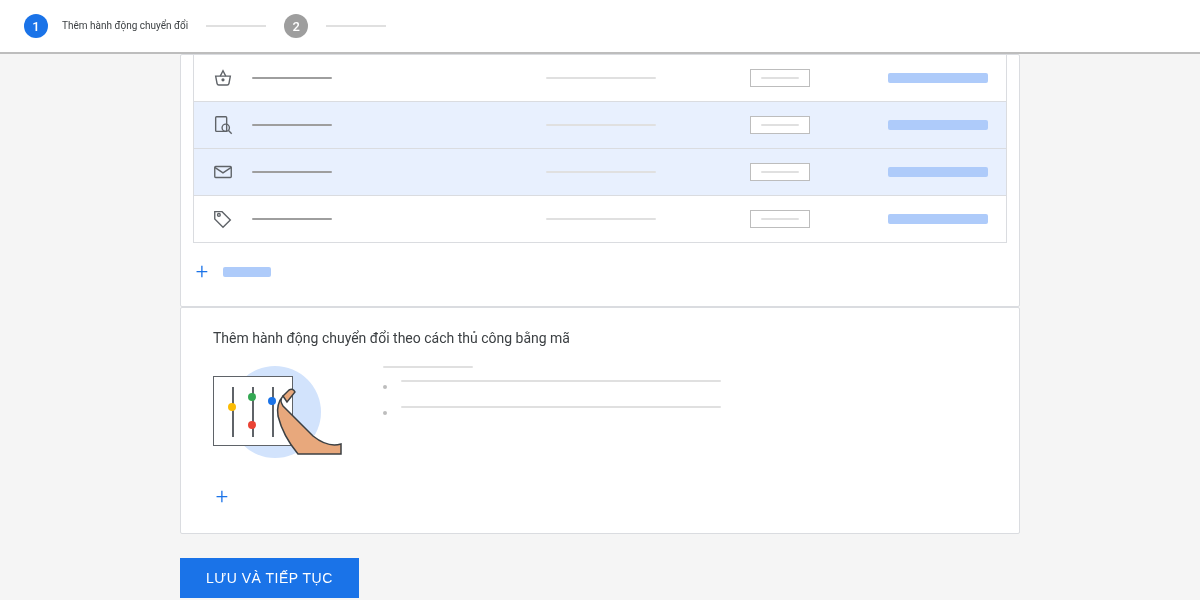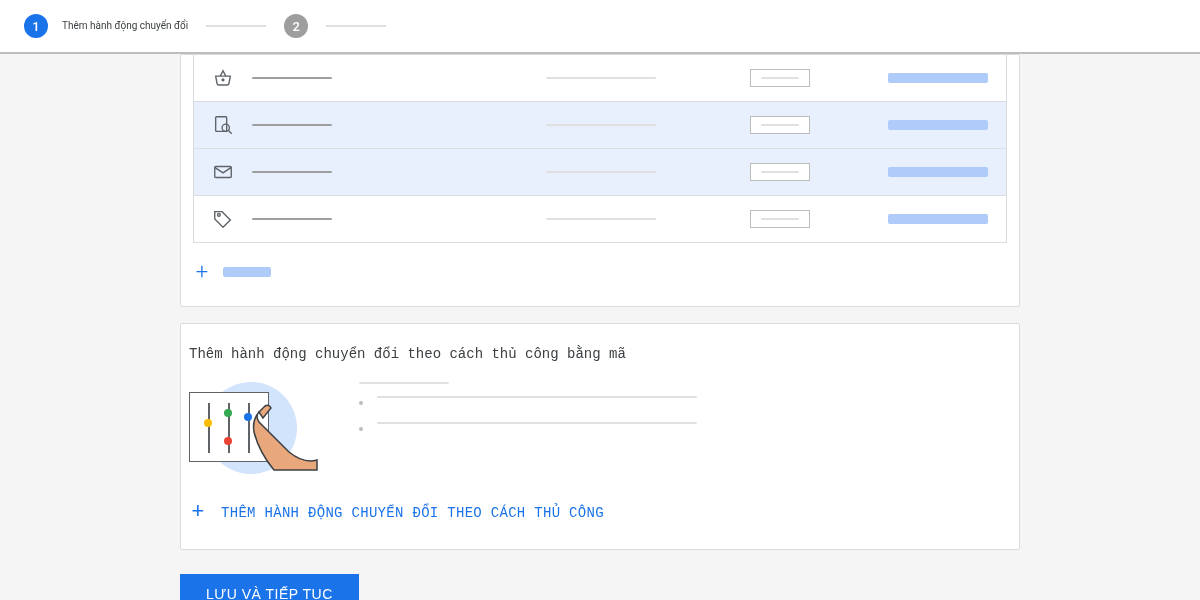--- a/index.html
+++ b/index.html
@@ -128,21 +128,21 @@
 .plus-icon {
   color: #1a73e8;
   font-size: 22px;
   font-weight: 300;
   width: 18px;
   text-align: center;
 }
 .add-link-row .blue-ph-sm {
   width: 48px; height: 10px; background: #aecbfa; border-radius: 2px;
 }
-.card2 { margin-top: 16px; padding: 22px 24px 24px 8px; font-family: Liberation Mono, monospace; }
+.card2 { padding: 22px 24px 24px 32px; }
 .card2-title { font-size: 14px; color: #3c4043; margin-bottom: 20px; }
 .illus-row { display: flex; gap: 50px; align-items: flex-start; }
 .illus-wrap { position: relative; width: 120px; height: 90px; }
 .illus-circle {
   position: absolute; left: 16px; top: 0;
   width: 92px; height: 92px; border-radius: 50%;
   background: #d2e3fc;
 }
 .illus-card {
   position: absolute; left: 0; top: 10px;
@@ -326,21 +326,20 @@
             </div>
           <div class="bullet-row">
               <div class="bullet"></div>
               <div class="ph-light" style="width:320px;"></div>
             </div>
         </div>
       </div>
 
       <div class="add-manual-row">
         <span class="plus-icon">+</span>
-        <span>THÊM HÀNH ĐỘNG CHUYỂN ĐỔI THEO CÁCH THỦ CÔNG</span>
       </div>
     </div>
 
     <div class="btn-row">
       <button class="primary-btn">LƯU VÀ TIẾP TỤC</button>
 
     </div>
 
   </div>
 </div>

